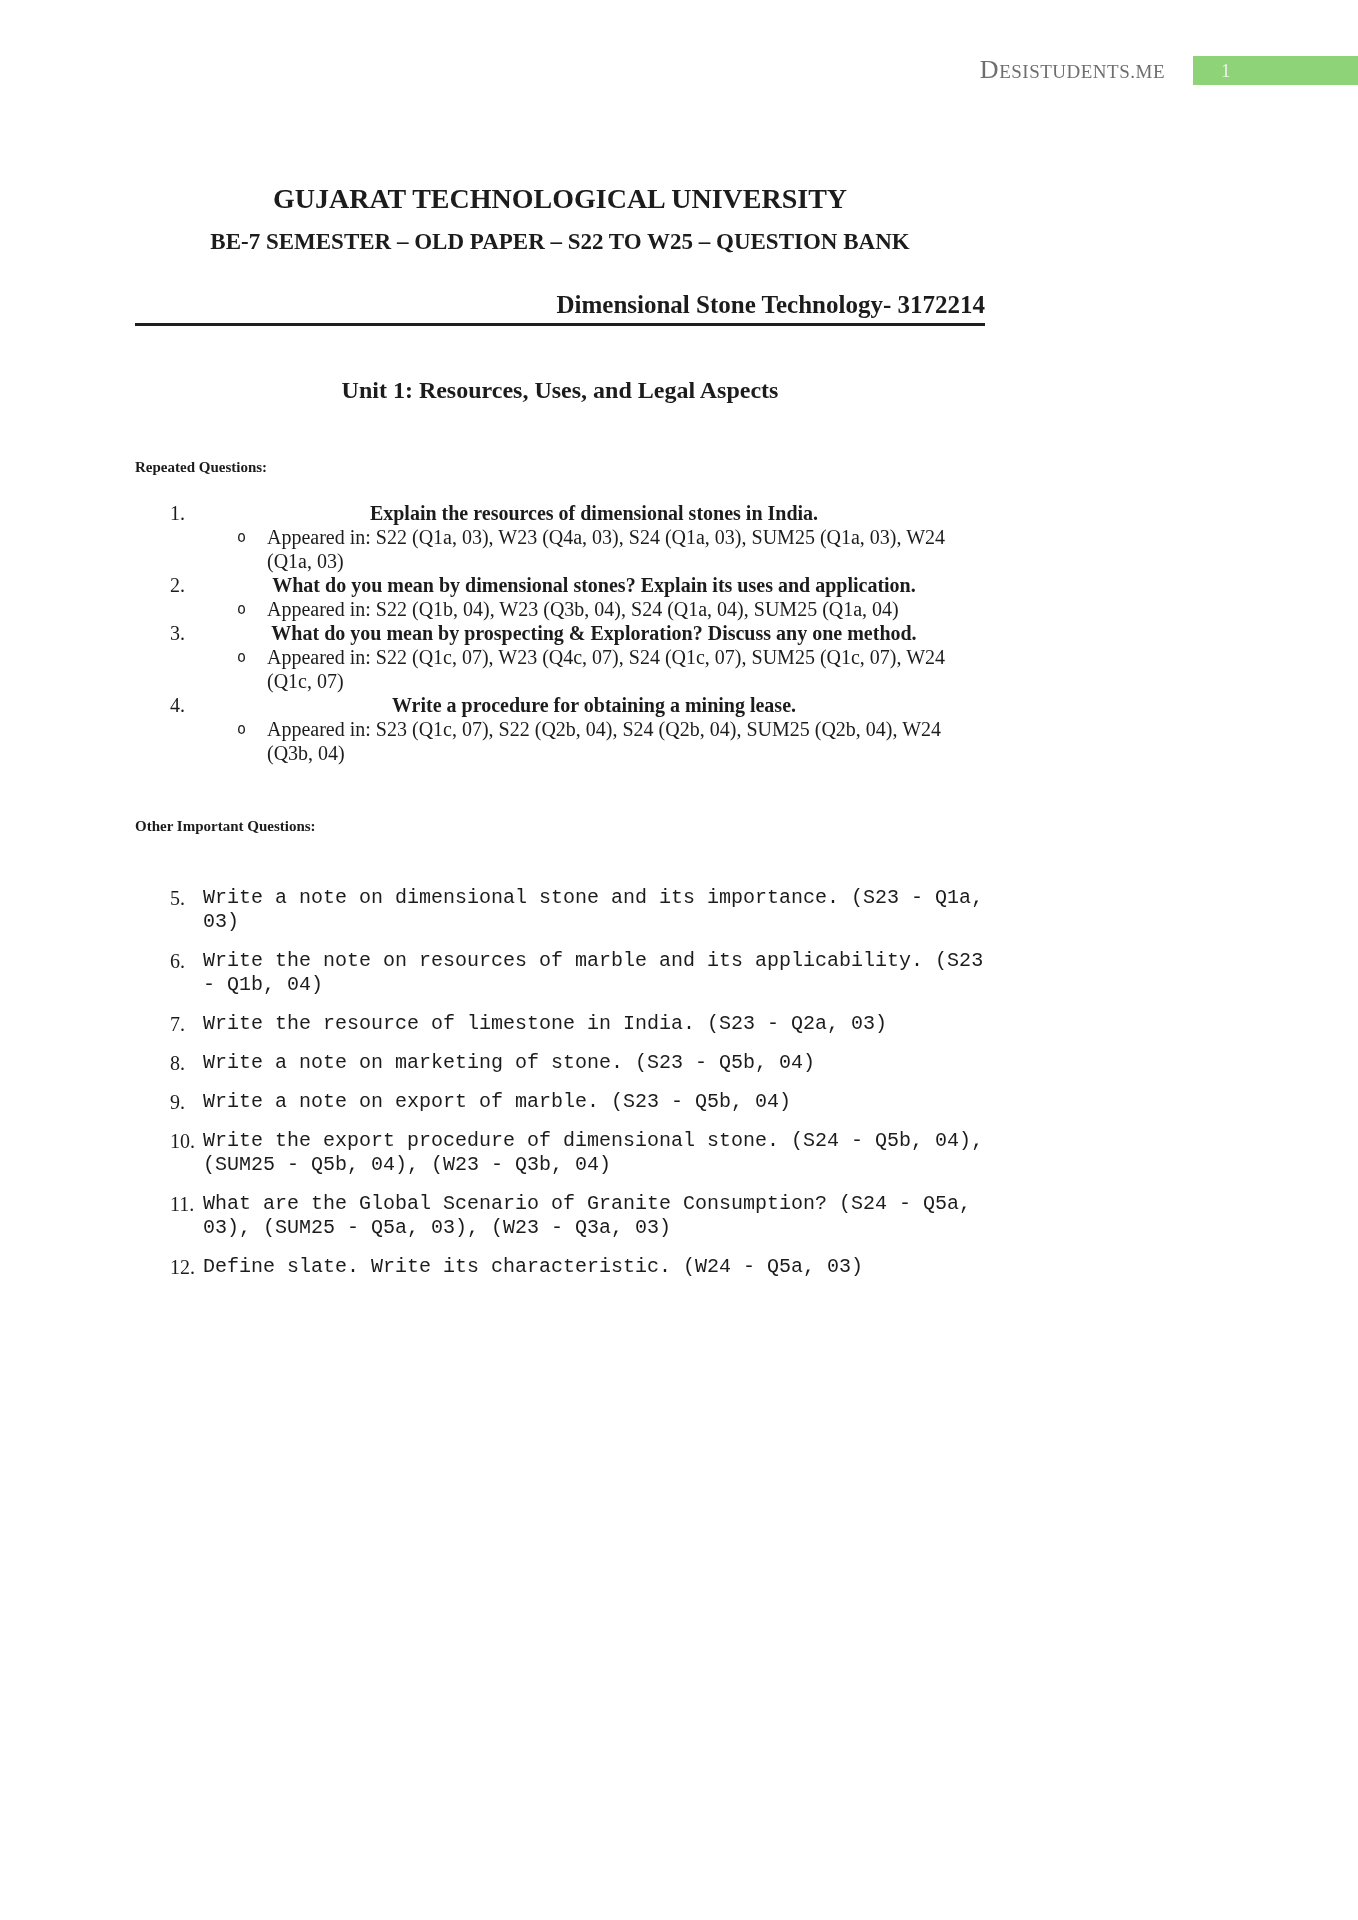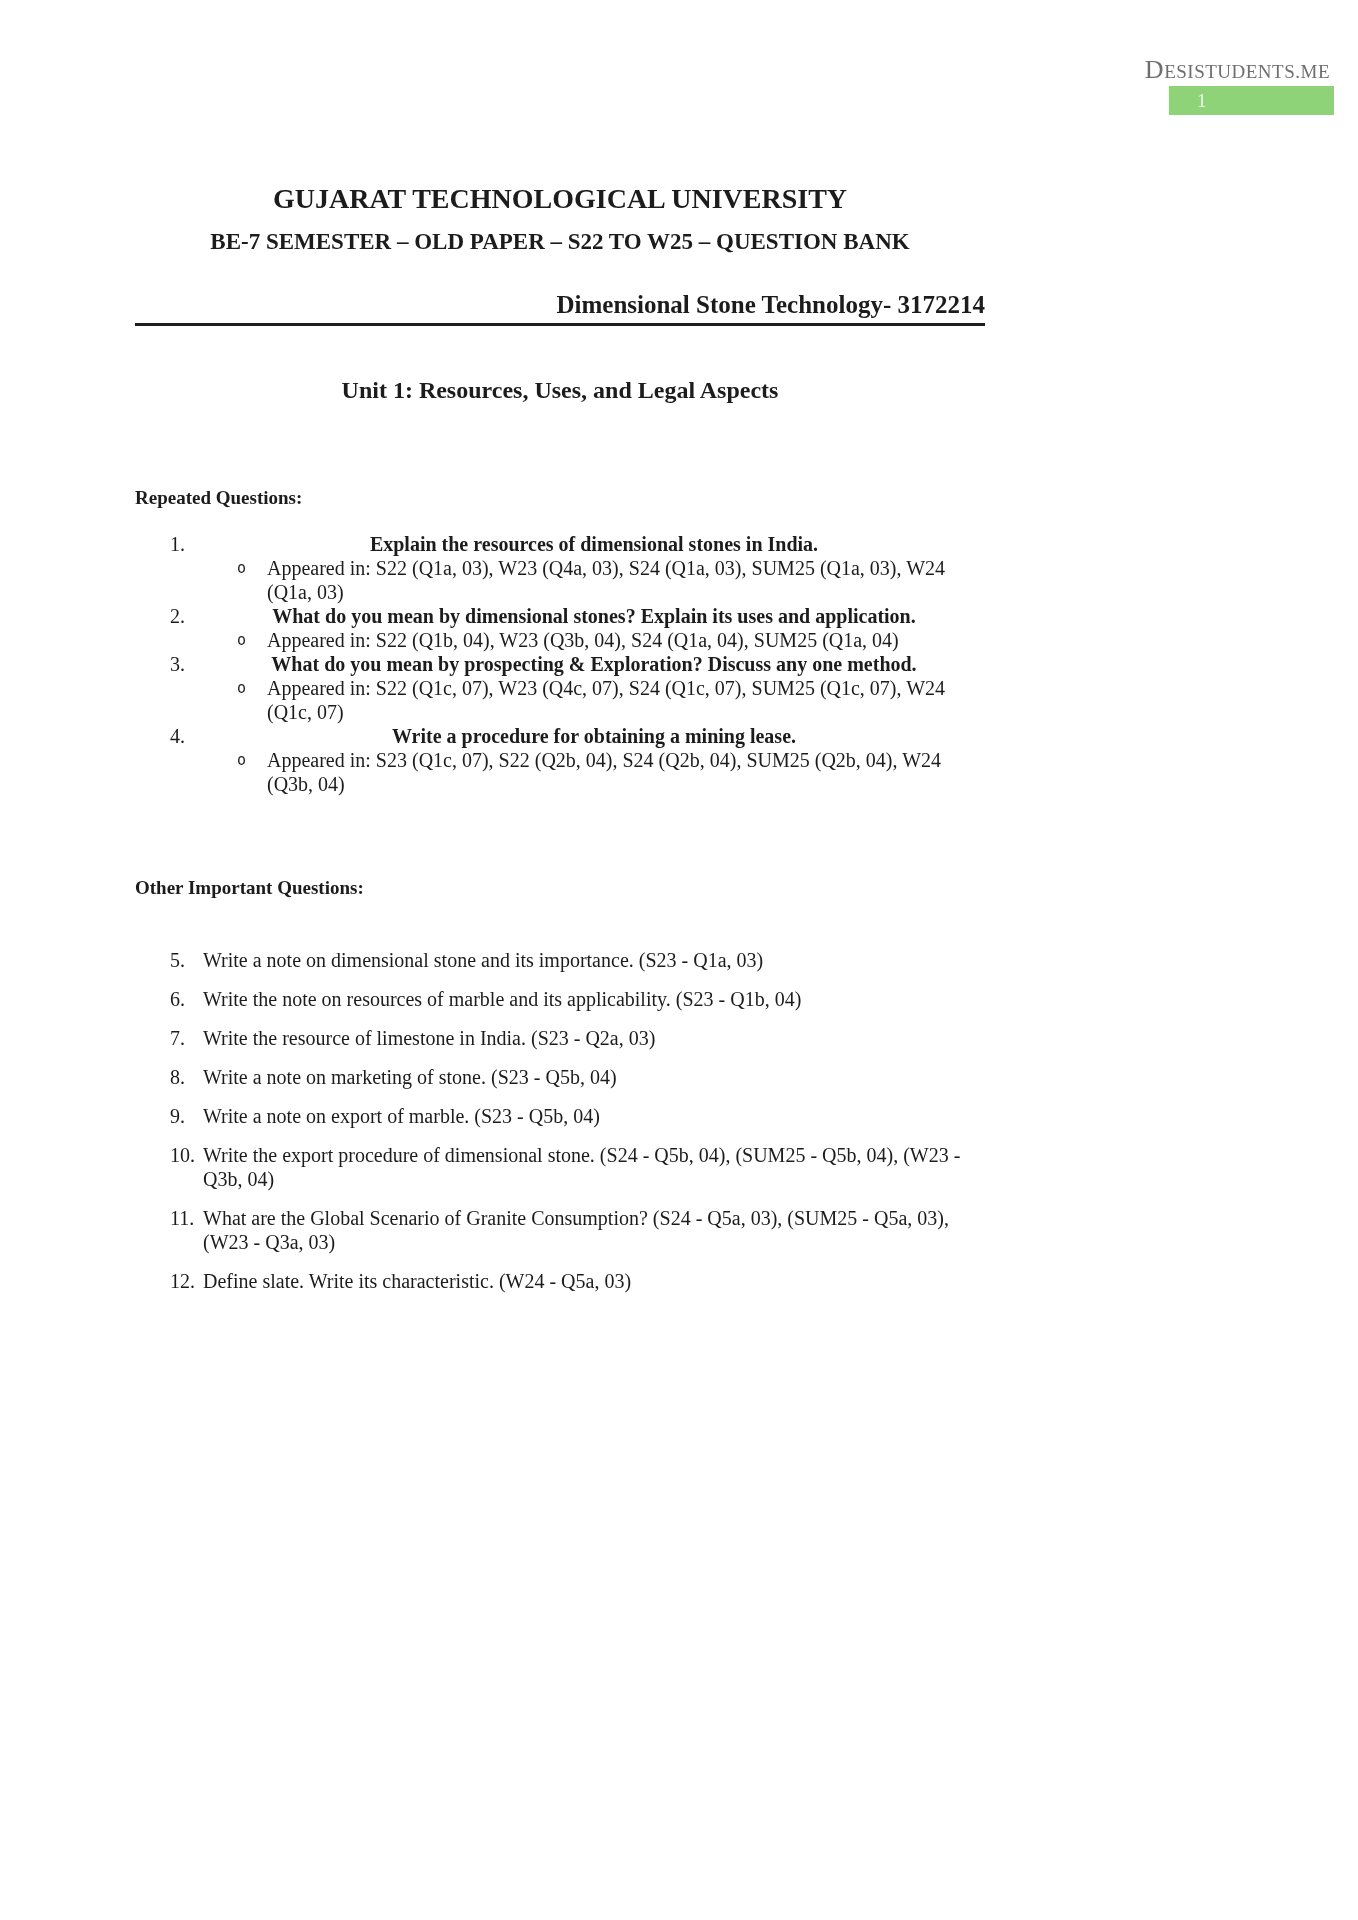--- a/index.html
+++ b/index.html
@@ -10,21 +10,20 @@
     color:#1c1c1c;
     position:relative;
     overflow:hidden;
   }
   
   .header-row{
     position:absolute;
     top:55px;right:0;
     display:flex;
     align-items:center;
-    flex-direction:column;
   }
   .site-name{
     display:inline-block;
     color:#6e6e6e;
     font-size:19px;
     letter-spacing:0.5px;
     margin-right:28px;
     line-height:29px;
   }
   .site-name::first-letter{font-size:26px;}
@@ -79,24 +78,24 @@
   }
   .unit-title{
     text-align:center;
     font-size:24px;
     font-weight:bold;
     line-height:32px;
     margin-top:48px;
     font-family:Liberation Serif, serif;
   }
   .section-heading{
-    font-size:19px;
+    font-size:15px;
     font-weight:bold;
     line-height:24px;
-    margin-top:80px;
+    margin-top:49px;
   }
   
   .rq-list{
     margin-top:22px;
     padding-left:35px;
     font-size:20px;
     line-height:24px;
   }
   .q-line{display:flex;}
   .q-num{width:33px;flex:none;}
@@ -115,21 +114,21 @@
   .oq-list{
     margin-top:48px;
     padding-left:35px;
     font-size:20px;
     line-height:24px;
   }
   .oq-item{
     display:flex;
     margin-bottom:15px;
   }
-  .oq-text{flex:1;}
+  .oq-text{flex:1;font-family:Liberation Mono, monospace;}
 </style>
 </head>
 <body>
 
 <div class="header-row">
   <span class="site-name">DESISTUDENTS.ME</span>
   <div class="page-badge">
     <span>1</span>
   </div>
 </div>

